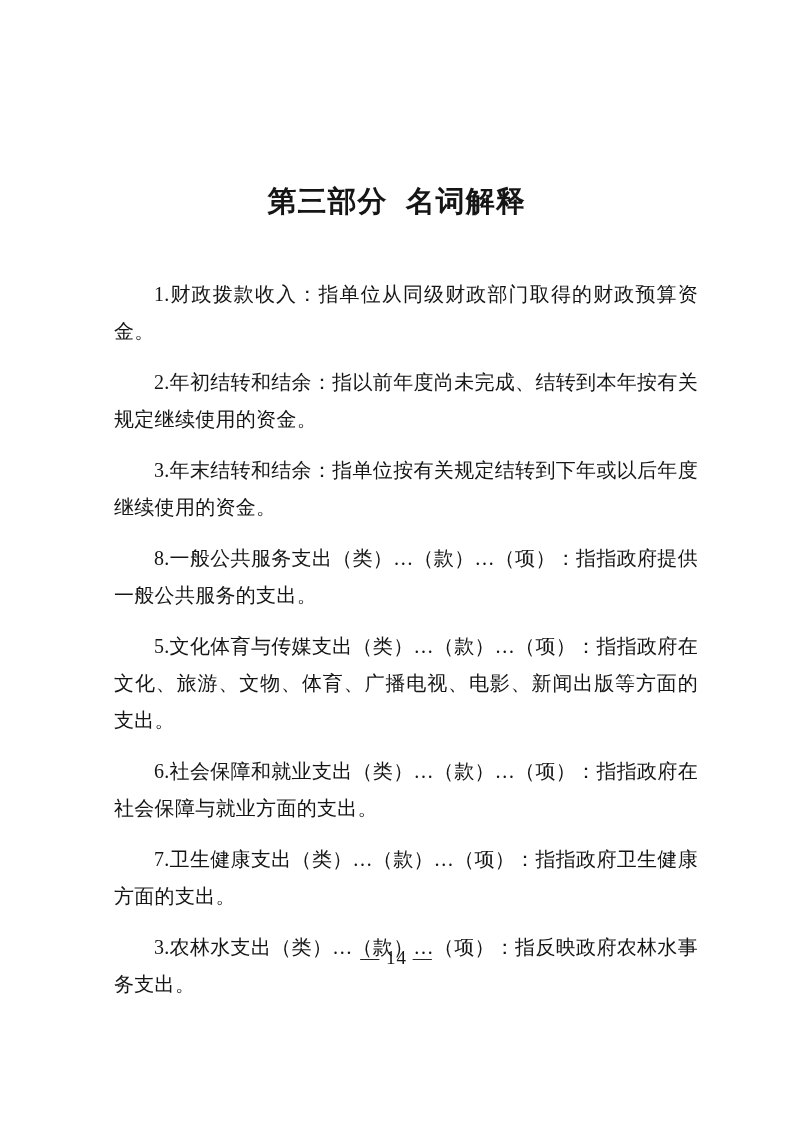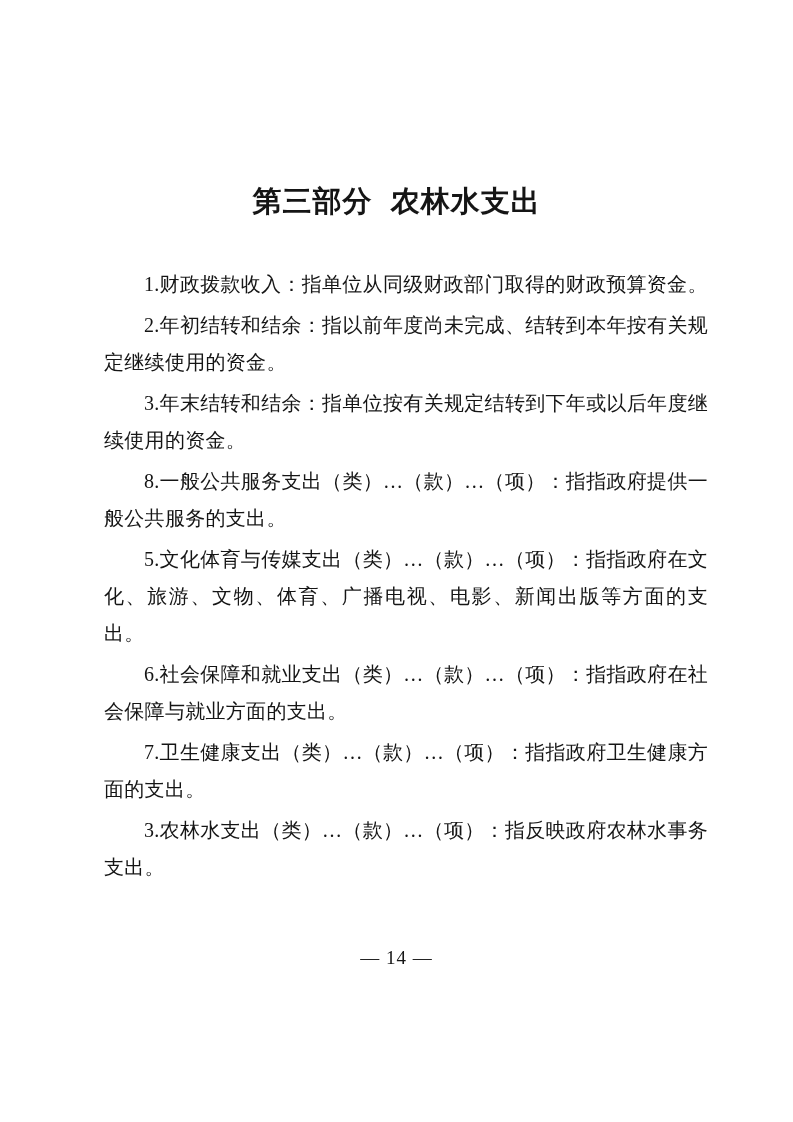--- a/index.html
+++ b/index.html
@@ -33,41 +33,41 @@
     position: absolute;
     top: 262px;
     left: 100px;
     width: 612px;
     font-size: 20px;
     line-height: 37px;
     text-align: justify;
     letter-spacing: 0.3px;
   }
   .doc-body p {
-    margin: 4px;
+    margin: 14px;
     padding: 0;
     text-indent: 2em;
   }
   .page-footer {
     position: absolute;
     top: 944px;
     left: 0;
     width: 100%;
     text-align: center;
     font-size: 19px;
     line-height: 28px;
     letter-spacing: 1px;
   }
 </style>
 </head>
 <body>
 
 <div class="page">
 
-  <h1 class="doc-title">第三部分 农林水支出</h1>
+  <h1 class="doc-title">第三部分 名词解释</h1>
 
   <div class="doc-body">
     <p>1.财政拨款收入：指单位从同级财政部门取得的财政预算资金。</p>
     <p>2.年初结转和结余：指以前年度尚未完成、结转到本年按有关规定继续使用的资金。</p>
     <p>3.年末结转和结余：指单位按有关规定结转到下年或以后年度继续使用的资金。</p>
     <p>8.一般公共服务支出（类）…（款）…（项）：指指政府提供一般公共服务的支出。</p>
     <p>5.文化体育与传媒支出（类）…（款）…（项）：指指政府在文化、旅游、文物、体育、广播电视、电影、新闻出版等方面的支出。</p>
     <p>6.社会保障和就业支出（类）…（款）…（项）：指指政府在社会保障与就业方面的支出。</p>
     <p>7.卫生健康支出（类）…（款）…（项）：指指政府卫生健康方面的支出。</p>
     <p>3.农林水支出（类）…（款）…（项）：指反映政府农林水事务支出。</p>

